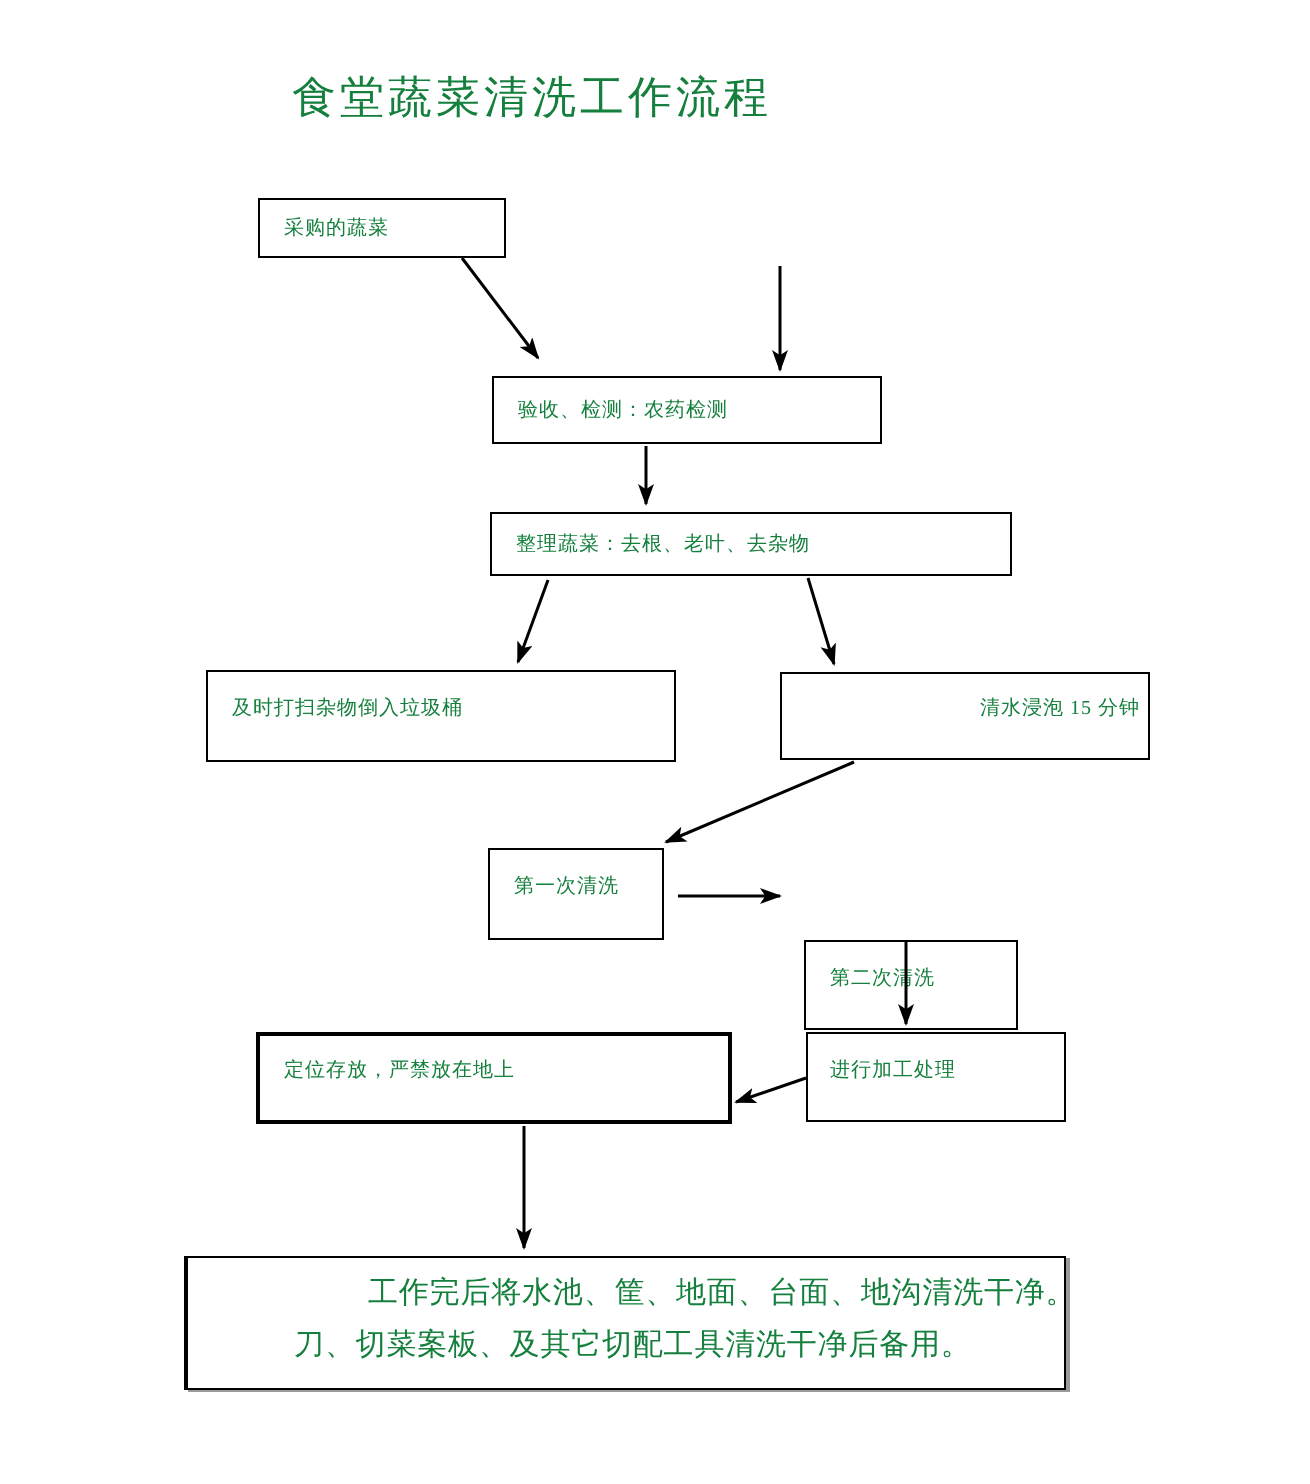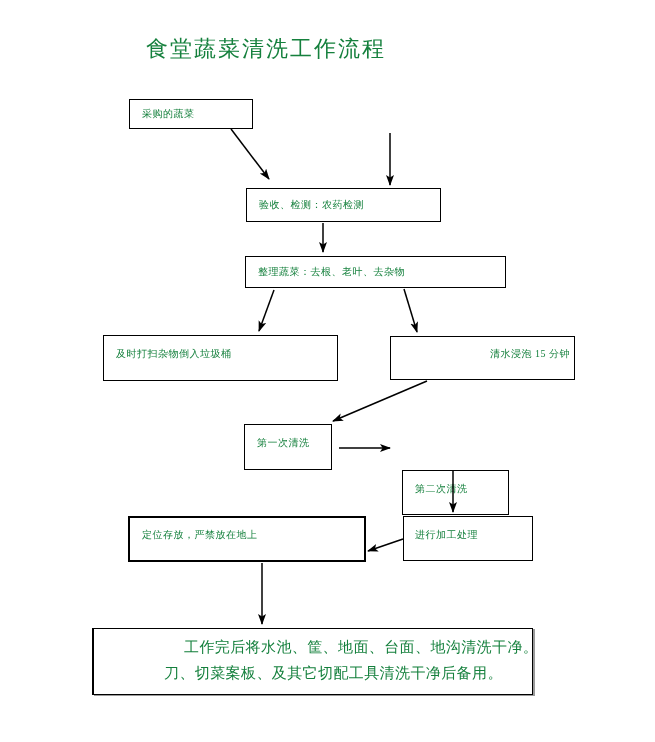--- a/index.html
+++ b/index.html
@@ -38,21 +38,21 @@
     border:1px solid #000;
     border-left-width:2px;
     background:#fff;
     box-shadow:2px 1px 0 #9a9a9a;
     font-size:15px;
     letter-spacing:0.4px;
     line-height:26px;
     padding-top:5px;
   }
   .note .l1{padding-left:90px;white-space:nowrap;}
-  .note .l2{padding-left:70px;white-space:nowrap;}
+  .note .l2{padding-left:53px;white-space:nowrap;}
   svg.arrows{
     position:absolute;left:0;top:0;
     pointer-events:none;
   }
 </style>
 </head>
 <body>
 
 <div class="canvas">
 

